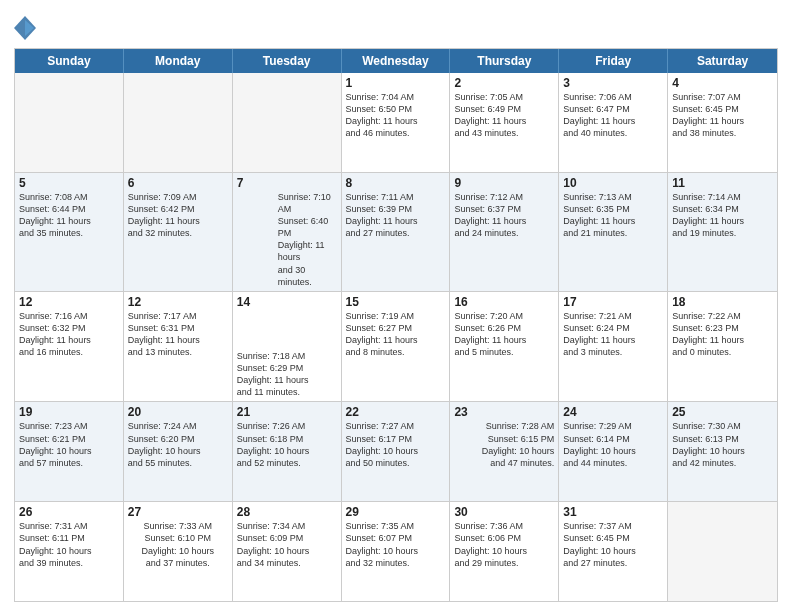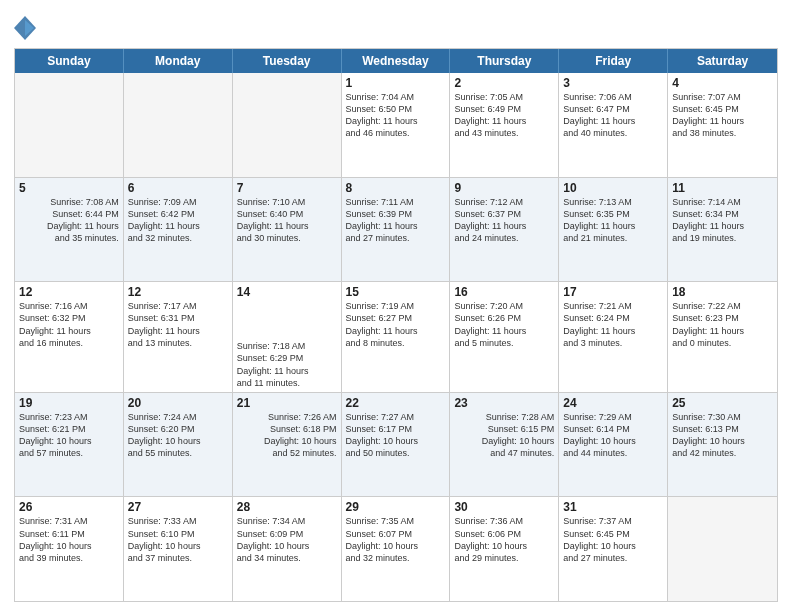--- a/index.html
+++ b/index.html
@@ -180,35 +180,35 @@
             <div class="day-num">4</div>
             <div class="day-info" style="white-space: pre-line;">Sunrise: 7:07 AM
 Sunset: 6:45 PM
 Daylight: 11 hours
 and 38 minutes.</div>
           </div>
         </div>
         <div class="cal-row">
           <div class="cal-cell alt-row">
             <div class="day-num">5</div>
-            <div class="day-info" style="white-space: pre-line; text-align: right;">Sunrise: 7:08 AM
+            <div class="day-info" style="white-space: pre-line;">Sunrise: 7:08 AM
 Sunset: 6:44 PM
 Daylight: 11 hours
 and 35 minutes.</div>
           </div>
           <div class="cal-cell alt-row">
             <div class="day-num">6</div>
             <div class="day-info" style="white-space: pre-line;">Sunrise: 7:09 AM
 Sunset: 6:42 PM
 Daylight: 11 hours
 and 32 minutes.</div>
           </div>
           <div class="cal-cell alt-row">
             <div class="day-num">7</div>
-            <div class="day-info" style="white-space: pre-line;">Sunrise: 7:10 AM
+            <div class="day-info" style="white-space: pre-line; margin-left: 41px;">Sunrise: 7:10 AM
 Sunset: 6:40 PM
 Daylight: 11 hours
 and 30 minutes.</div>
           </div>
           <div class="cal-cell alt-row">
             <div class="day-num">8</div>
             <div class="day-info" style="white-space: pre-line;">Sunrise: 7:11 AM
 Sunset: 6:39 PM
 Daylight: 11 hours
 and 27 minutes.</div>
@@ -296,21 +296,21 @@
           </div>
           <div class="cal-cell alt-row">
             <div class="day-num">20</div>
             <div class="day-info" style="white-space: pre-line;">Sunrise: 7:24 AM
 Sunset: 6:20 PM
 Daylight: 10 hours
 and 55 minutes.</div>
           </div>
           <div class="cal-cell alt-row">
             <div class="day-num">21</div>
-            <div class="day-info" style="white-space: pre-line; text-align: right;">Sunrise: 7:26 AM
+            <div class="day-info" style="white-space: pre-line;">Sunrise: 7:26 AM
 Sunset: 6:18 PM
 Daylight: 10 hours
 and 52 minutes.</div>
           </div>
           <div class="cal-cell alt-row">
             <div class="day-num">22</div>
             <div class="day-info" style="white-space: pre-line;">Sunrise: 7:27 AM
 Sunset: 6:17 PM
 Daylight: 10 hours
 and 50 minutes.</div>
@@ -340,21 +340,21 @@
         <div class="cal-row">
           <div class="cal-cell">
             <div class="day-num">26</div>
             <div class="day-info" style="white-space: pre-line;">Sunrise: 7:31 AM
 Sunset: 6:11 PM
 Daylight: 10 hours
 and 39 minutes.</div>
           </div>
           <div class="cal-cell">
             <div class="day-num">27</div>
-            <div class="day-info" style="white-space: pre-line;">Sunrise: 7:33 AM
+            <div class="day-info" style="white-space: pre-line; text-align: center;">Sunrise: 7:33 AM
 Sunset: 6:10 PM
 Daylight: 10 hours
 and 37 minutes.</div>
           </div>
           <div class="cal-cell">
             <div class="day-num">28</div>
             <div class="day-info" style="white-space: pre-line;">Sunrise: 7:34 AM
 Sunset: 6:09 PM
 Daylight: 10 hours
 and 34 minutes.</div>

